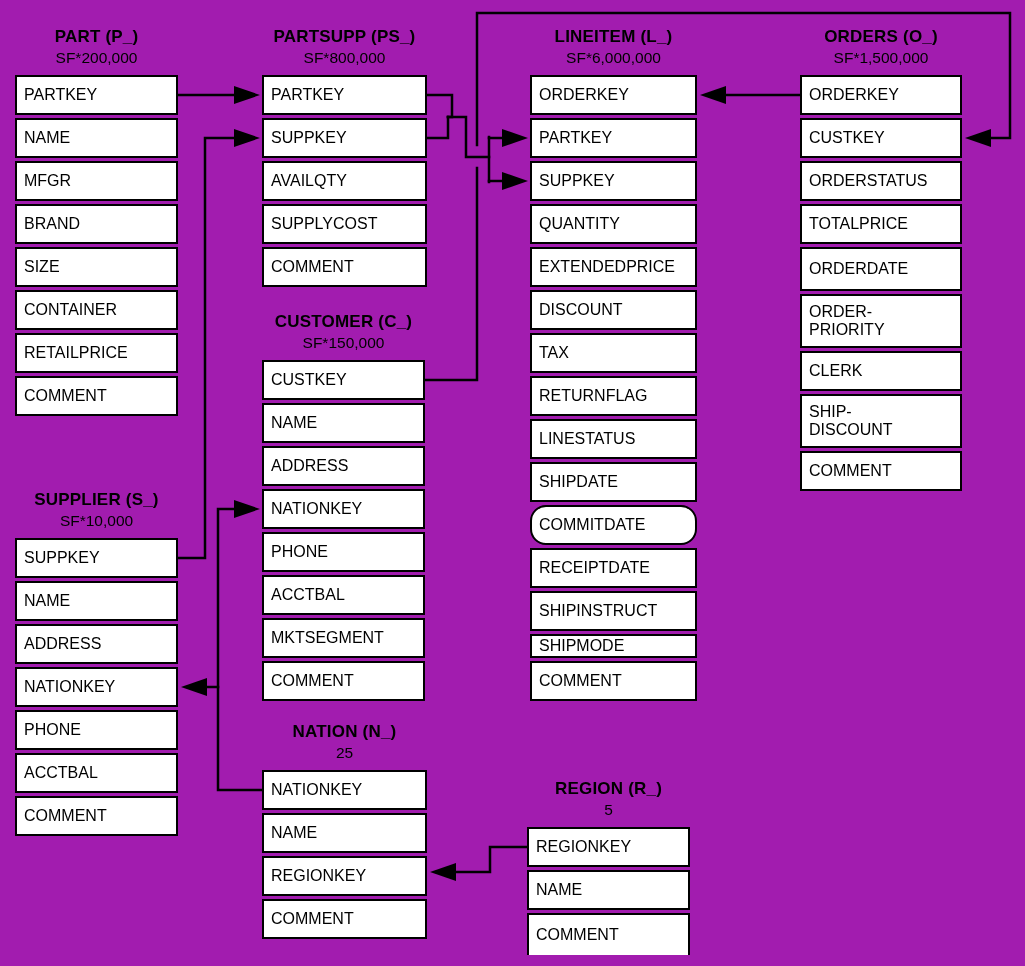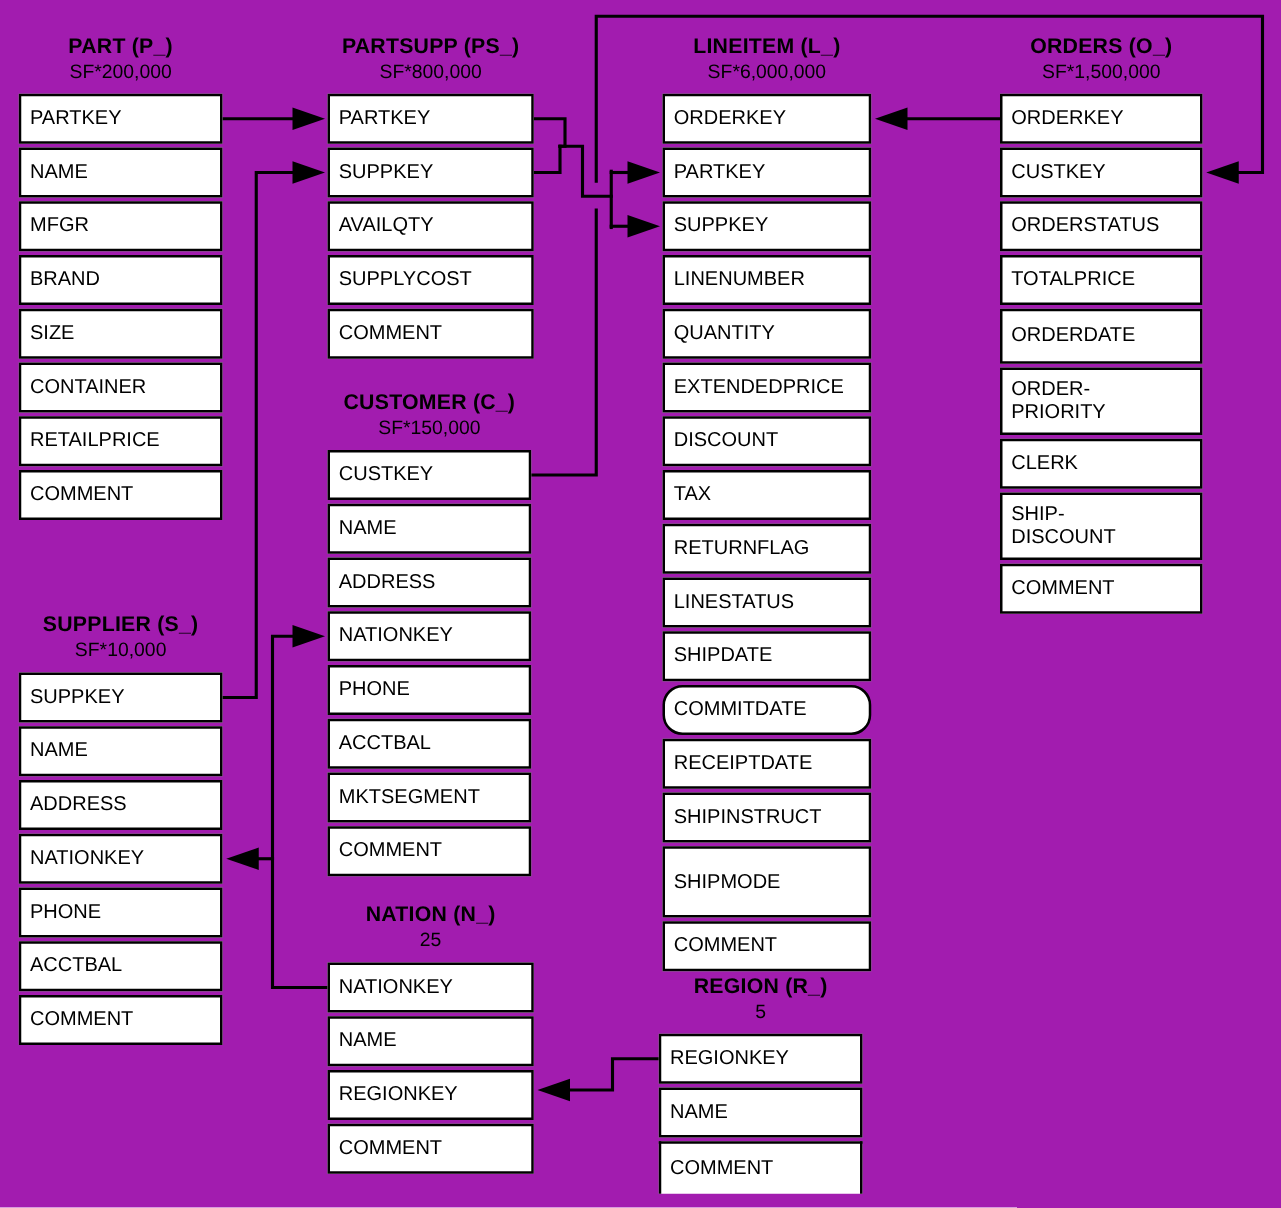--- a/index.html
+++ b/index.html
@@ -116,32 +116,31 @@
       <div class="row" style="height: 40px;">COMMENT</div>
     </div>
     <div class="tbl-head" style="left: 500px; top: 25px; width: 227px;">
       <div class="tbl-title">LINEITEM (L_)</div>
       <div class="tbl-sub">SF*6,000,000</div>
     </div>
     <div class="tbl" style="left: 530px; top: 75px; width: 167px;">
       <div class="row" style="height: 40px;">ORDERKEY</div>
       <div class="row" style="height: 40px;">PARTKEY</div>
       <div class="row" style="height: 40px;">SUPPKEY</div>
-      <div class="row" style="height: 40px;">LINENUMBER</div>
       <div class="row" style="height: 40px;">QUANTITY</div>
       <div class="row" style="height: 40px;">EXTENDEDPRICE</div>
       <div class="row" style="height: 40px;">DISCOUNT</div>
       <div class="row" style="height: 40px;">TAX</div>
       <div class="row" style="height: 40px;">RETURNFLAG</div>
       <div class="row" style="height: 40px;">LINESTATUS</div>
       <div class="row" style="height: 40px;">SHIPDATE</div>
       <div class="row" style="height: 40px; border-radius: 16px;">COMMITDATE</div>
       <div class="row" style="height: 40px;">RECEIPTDATE</div>
       <div class="row" style="height: 40px;">SHIPINSTRUCT</div>
-      <div class="row" style="height: 57px;">SHIPMODE</div>
+      <div class="row" style="height: 24px;">SHIPMODE</div>
       <div class="row" style="height: 40px;">COMMENT</div>
     </div>
     <div class="tbl-head" style="left: 770px; top: 25px; width: 222px;">
       <div class="tbl-title">ORDERS (O_)</div>
       <div class="tbl-sub">SF*1,500,000</div>
     </div>
     <div class="tbl" style="left: 800px; top: 75px; width: 162px;">
       <div class="row" style="height: 40px;">ORDERKEY</div>
       <div class="row" style="height: 40px;">CUSTKEY</div>
       <div class="row" style="height: 40px;">ORDERSTATUS</div>

